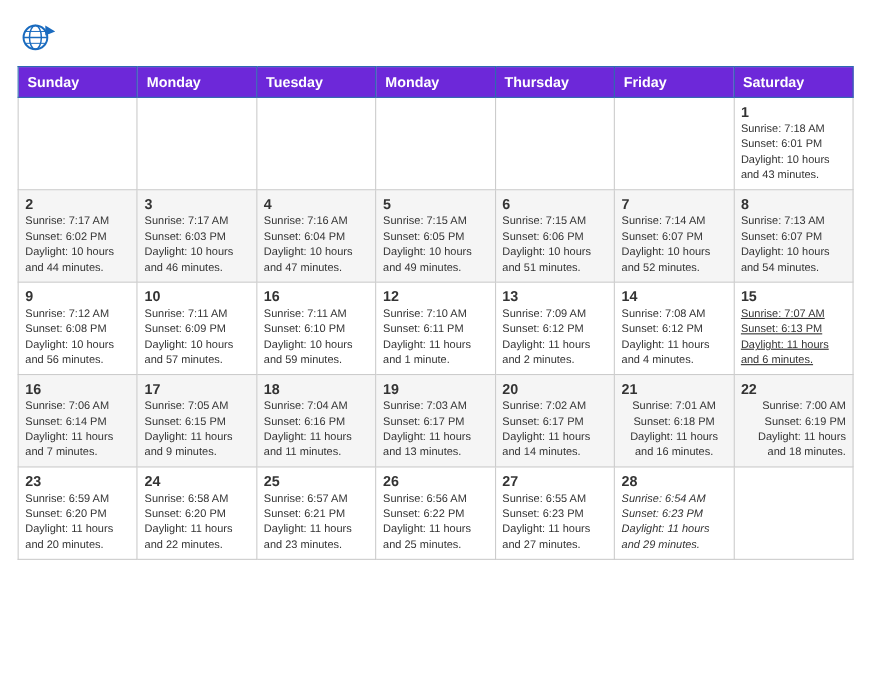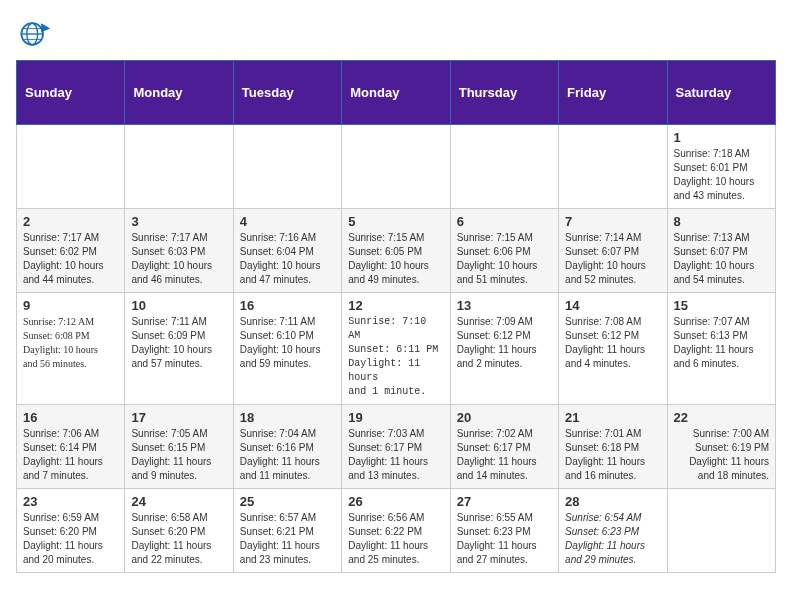--- a/index.html
+++ b/index.html
@@ -43,24 +43,24 @@
     .location {
       font-size: 16px;
       color: #555;
     }
     .calendar {
       width: 100%;
       border-collapse: collapse;
       border: 1px solid #ccc;
     }
     .calendar th {
-      background-color: #4c1d95;
+      background-color: #6d28d9;
       color: #fff;
       text-align: left;
-      padding: 24px 8px;
+      padding: 6px 8px;
       font-size: 13px;
       border: 1px solid #2d6ab0;
     }
     .calendar td {
       vertical-align: top;
       border: 1px solid #ccc;
       padding: 5px 6px;
       width: calc(100% / 7);
       min-height: 80px;
       font-size: 10.5px;
@@ -186,63 +186,63 @@
           <span class="day-num">8</span>
           <div class="day-info" style="white-space: pre-line;">Sunrise: 7:13 AM
 Sunset: 6:07 PM
 Daylight: 10 hours
 and 54 minutes.</div>
         </td>
       </tr>
       <tr>
         <td>
           <span class="day-num">9</span>
-          <div class="day-info" style="white-space: pre-line; font-family: Liberation Serif, serif;">Sunrise: 7:12 AM
+          <div class="day-info" style="white-space: pre-line;">Sunrise: 7:12 AM
 Sunset: 6:08 PM
 Daylight: 10 hours
 and 56 minutes.</div>
         </td>
         <td>
           <span class="day-num">10</span>
           <div class="day-info" style="white-space: pre-line;">Sunrise: 7:11 AM
 Sunset: 6:09 PM
 Daylight: 10 hours
 and 57 minutes.</div>
         </td>
         <td>
           <span class="day-num">16</span>
           <div class="day-info" style="white-space: pre-line;">Sunrise: 7:11 AM
 Sunset: 6:10 PM
 Daylight: 10 hours
 and 59 minutes.</div>
         </td>
         <td>
           <span class="day-num">12</span>
-          <div class="day-info" style="white-space: pre-line; font-family: Liberation Mono, monospace;">Sunrise: 7:10 AM
+          <div class="day-info" style="white-space: pre-line;">Sunrise: 7:10 AM
 Sunset: 6:11 PM
 Daylight: 11 hours
 and 1 minute.</div>
         </td>
         <td>
           <span class="day-num">13</span>
           <div class="day-info" style="white-space: pre-line;">Sunrise: 7:09 AM
 Sunset: 6:12 PM
 Daylight: 11 hours
 and 2 minutes.</div>
         </td>
         <td>
           <span class="day-num">14</span>
           <div class="day-info" style="white-space: pre-line;">Sunrise: 7:08 AM
 Sunset: 6:12 PM
 Daylight: 11 hours
 and 4 minutes.</div>
         </td>
         <td>
           <span class="day-num">15</span>
-          <div class="day-info" style="white-space: pre-line;">Sunrise: 7:07 AM
+          <div class="day-info" style="white-space: pre-line; text-decoration: underline;">Sunrise: 7:07 AM
 Sunset: 6:13 PM
 Daylight: 11 hours
 and 6 minutes.</div>
         </td>
       </tr>
       <tr>
         <td>
           <span class="day-num">16</span>
           <div class="day-info" style="white-space: pre-line;">Sunrise: 7:06 AM
 Sunset: 6:14 PM
@@ -272,21 +272,21 @@
         </td>
         <td>
           <span class="day-num">20</span>
           <div class="day-info" style="white-space: pre-line;">Sunrise: 7:02 AM
 Sunset: 6:17 PM
 Daylight: 11 hours
 and 14 minutes.</div>
         </td>
         <td>
           <span class="day-num">21</span>
-          <div class="day-info" style="white-space: pre-line;">Sunrise: 7:01 AM
+          <div class="day-info" style="white-space: pre-line; text-align: center;">Sunrise: 7:01 AM
 Sunset: 6:18 PM
 Daylight: 11 hours
 and 16 minutes.</div>
         </td>
         <td>
           <span class="day-num">22</span>
           <div class="day-info" style="white-space: pre-line; text-align: right;">Sunrise: 7:00 AM
 Sunset: 6:19 PM
 Daylight: 11 hours
 and 18 minutes.</div>

